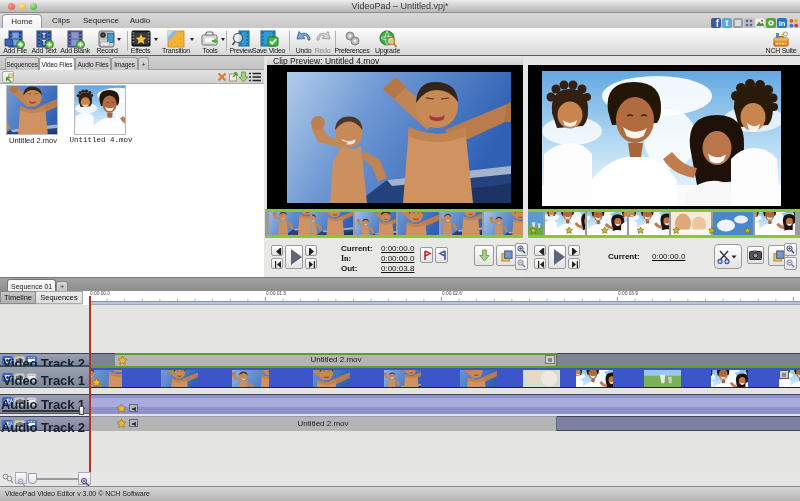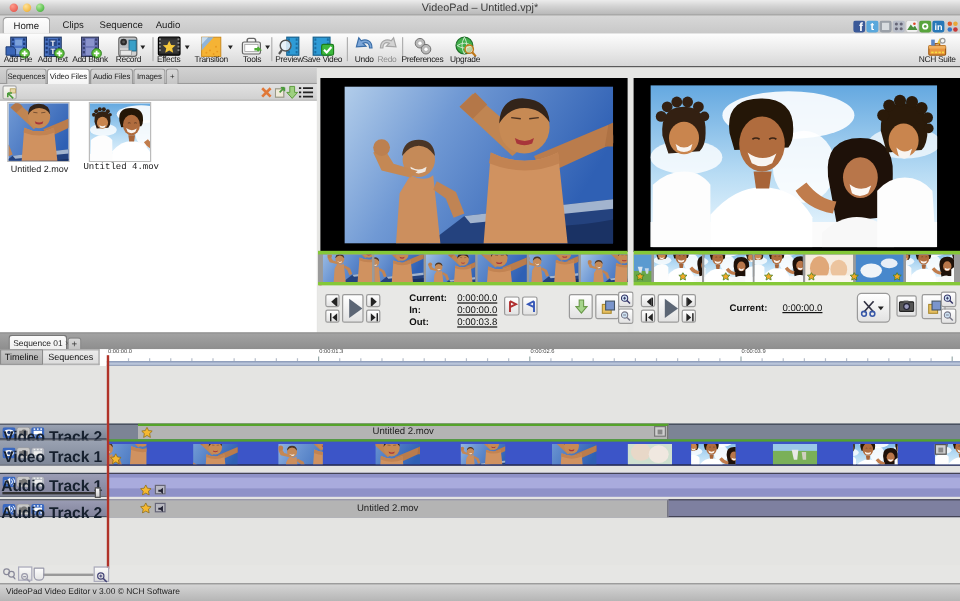--- a/index.html
+++ b/index.html
@@ -445,20 +445,21 @@
     </div>
     <div class="abs" style="left:74px;top:1px;width:52px;height:50px;border:1px solid #bbb;overflow:hidden;" id="thumb2">
       <svg width="52" height="50" viewBox="0 0 140 135" preserveAspectRatio="xMidYMid slice">
           <use href="#gFam"></use>
         </svg>
     </div>
     <div class="abs thlabel" style="left:0px;width:66px;">Untitled 2.mov</div>
     <div class="abs thlabel" style="left:68px;width:66px;font-family:Liberation Mono, monospace;">Untitled 4.mov</div>
   </div>
 
+  <div class="abs ptitle" style="left:267px;width:256px;">Clip Preview: Untitled 4.mov</div>
   <div class="abs pblack" style="left:267px;width:256px;height:145px;" id="clipblack">
     <svg style="position:absolute;left:20px;top:7px;" width="224" height="131" viewBox="0 0 224 131">
         <use href="#gBeach"></use>
       </svg>
   </div>
   <div class="abs" id="clipstrip" style="left:265px;top:209px;width:258px;height:29px;background:#85c838;overflow:hidden;">
     <div class="abs" style="left:0;top:2.5px;width:258px;height:23px;background:#9a9a9a;"></div>
     <div class="abs" style="left:4px;top:2.5px;height:23px;overflow:hidden;width:254px;white-space:nowrap;font-size:0;">
       <svg width="41" height="23" viewBox="10 45 150 86" preserveAspectRatio="xMidYMid slice" style="margin-right:2px;">
           <use href="#gBeach"></use>
@@ -501,21 +502,21 @@
         </svg>
       </div>
     <div class="cbtn" style="left:40px;top:20px;width:12px;height:11px;">
         <svg width="10" height="9" viewBox="0 0 10 9" style="margin:1px 0 0 0.5px;">
           <path d="M2 1v7l4-3.5z" fill="#222"></path>
           <rect x="6.8" y="1" width="1.2" height="7" fill="#222"></rect>
         </svg>
       </div>
     <div class="ctext" style="left:76px;top:6px;font-weight:bold;">Current:</div>
     <div class="cval" style="left:116px;top:6px;">0:00:00.0</div>
-    <div class="ctext" style="left:76px;top:16px;font-weight:bold;">In:</div>
+    <div class="ctext" style="left:76px;top:16px;font-weight:bold;font-family:Liberation Serif, serif;">In:</div>
     <div class="cval" style="left:116px;top:16px;">0:00:00.0</div>
     <div class="ctext" style="left:76px;top:26px;font-weight:bold;">Out:</div>
     <div class="cval" style="left:116px;top:26px;">0:00:03.8</div>
     <div class="cbtn" style="left:155px;top:9px;width:13px;height:16px;">
         <svg width="9" height="11" viewBox="0 0 9 11" style="margin:2px 0 0 2px;">
           <path d="M2 1v9M2 1l5 2.5L2 6" stroke="#b03030" stroke-width="1.6" fill="none"></path>
         </svg>
       </div>
     <div class="cbtn" style="left:170px;top:9px;width:13px;height:16px;">
         <svg width="9" height="11" viewBox="0 0 9 11" style="margin:2px 0 0 2px;">

